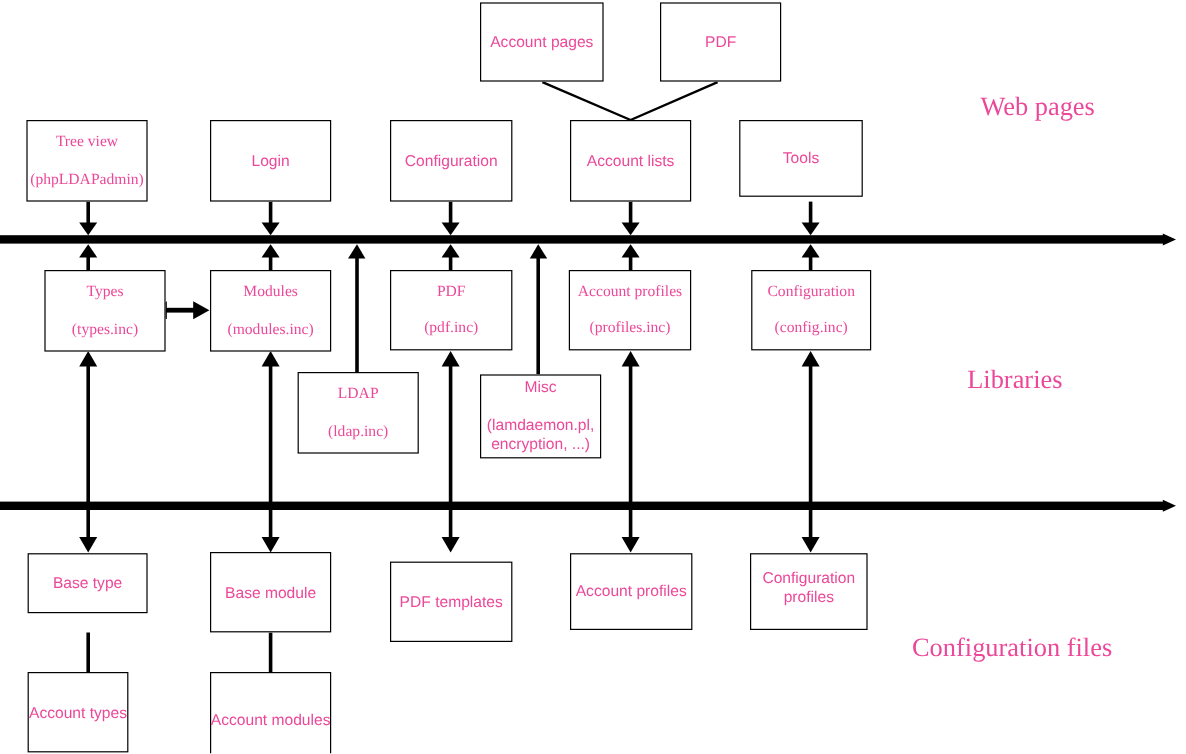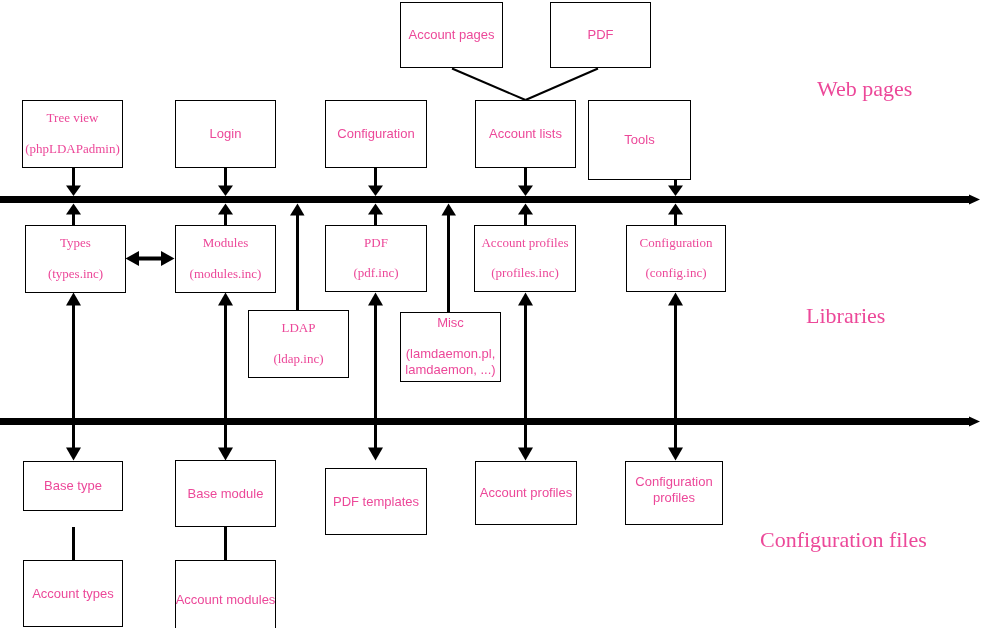--- a/index.html
+++ b/index.html
@@ -124,25 +124,25 @@
   </div>
   <div class="box" style="left:175px;top:100px;width:101px;height:68px">
     <span>Login</span>
   </div>
   <div class="box" style="left:325px;top:100px;width:102px;height:68px">
     <span>Configuration</span>
   </div>
   <div class="box" style="left:475px;top:100px;width:101px;height:68px">
     <span>Account lists</span>
   </div>
-  <div class="box" style="left:588px;top:100px;width:103px;height:80px">
+  <div class="box" style="left:616px;top:100px;width:103px;height:64px">
     <span>Tools</span>
   </div>
 
-  <div class="box two" style="left:25px;top:225px;width:101px;height:68px">
+  <div class="box two" style="left:37px;top:225px;width:101px;height:68px">
     <span>Types</span>
     <span>(types.inc)</span>
   </div>
   <div class="box two" style="left:175px;top:225px;width:101px;height:68px">
     <span>Modules</span>
     <span>(modules.inc)</span>
   </div>
   <div class="box two" style="left:325px;top:225px;width:102px;height:67px">
     <span>PDF</span>
     <span>(pdf.inc)</span>
@@ -157,41 +157,41 @@
   </div>
 
   <div class="box two" style="left:248px;top:310px;width:101px;height:68px">
     <span>LDAP</span>
     <span>(ldap.inc)</span>
   </div>
   <div class="box three" style="left:400px;top:312px;width:101px;height:70px">
     <span>Misc</span>
     <span class="spacer"></span>
     <span>(lamdaemon.pl,</span>
-    <span>lamdaemon, ...)</span>
+    <span>encryption, ...)</span>
   </div>
 
   <div class="box" style="left:23px;top:461px;width:100px;height:50px">
     <span>Base type</span>
   </div>
   <div class="box" style="left:175px;top:460px;width:101px;height:67px">
     <span>Base module</span>
   </div>
   <div class="box" style="left:325px;top:468px;width:102px;height:67px">
     <span>PDF templates</span>
   </div>
   <div class="box" style="left:475px;top:461px;width:102px;height:64px">
     <span>Account profiles</span>
   </div>
   <div class="box two-center" style="left:625px;top:461px;width:98px;height:64px">
     <span>Configuration</span>
     <span>profiles</span>
   </div>
 
-  <div class="box" style="left:23px;top:560px;width:100px;height:67px">
+  <div class="box" style="left:23px;top:560px;width:84px;height:67px">
     <span>Account types</span>
   </div>
   <div class="box" style="left:175px;top:560px;width:101px;height:80px">
     <span>Account modules</span>
   </div>
 
   <div class="seclabel" style="left:817px;top:76px">Web pages</div>
   <div class="seclabel" style="left:806px;top:303px">Libraries</div>
   <div class="seclabel" style="left:760px;top:527px">Configuration files</div>
 

